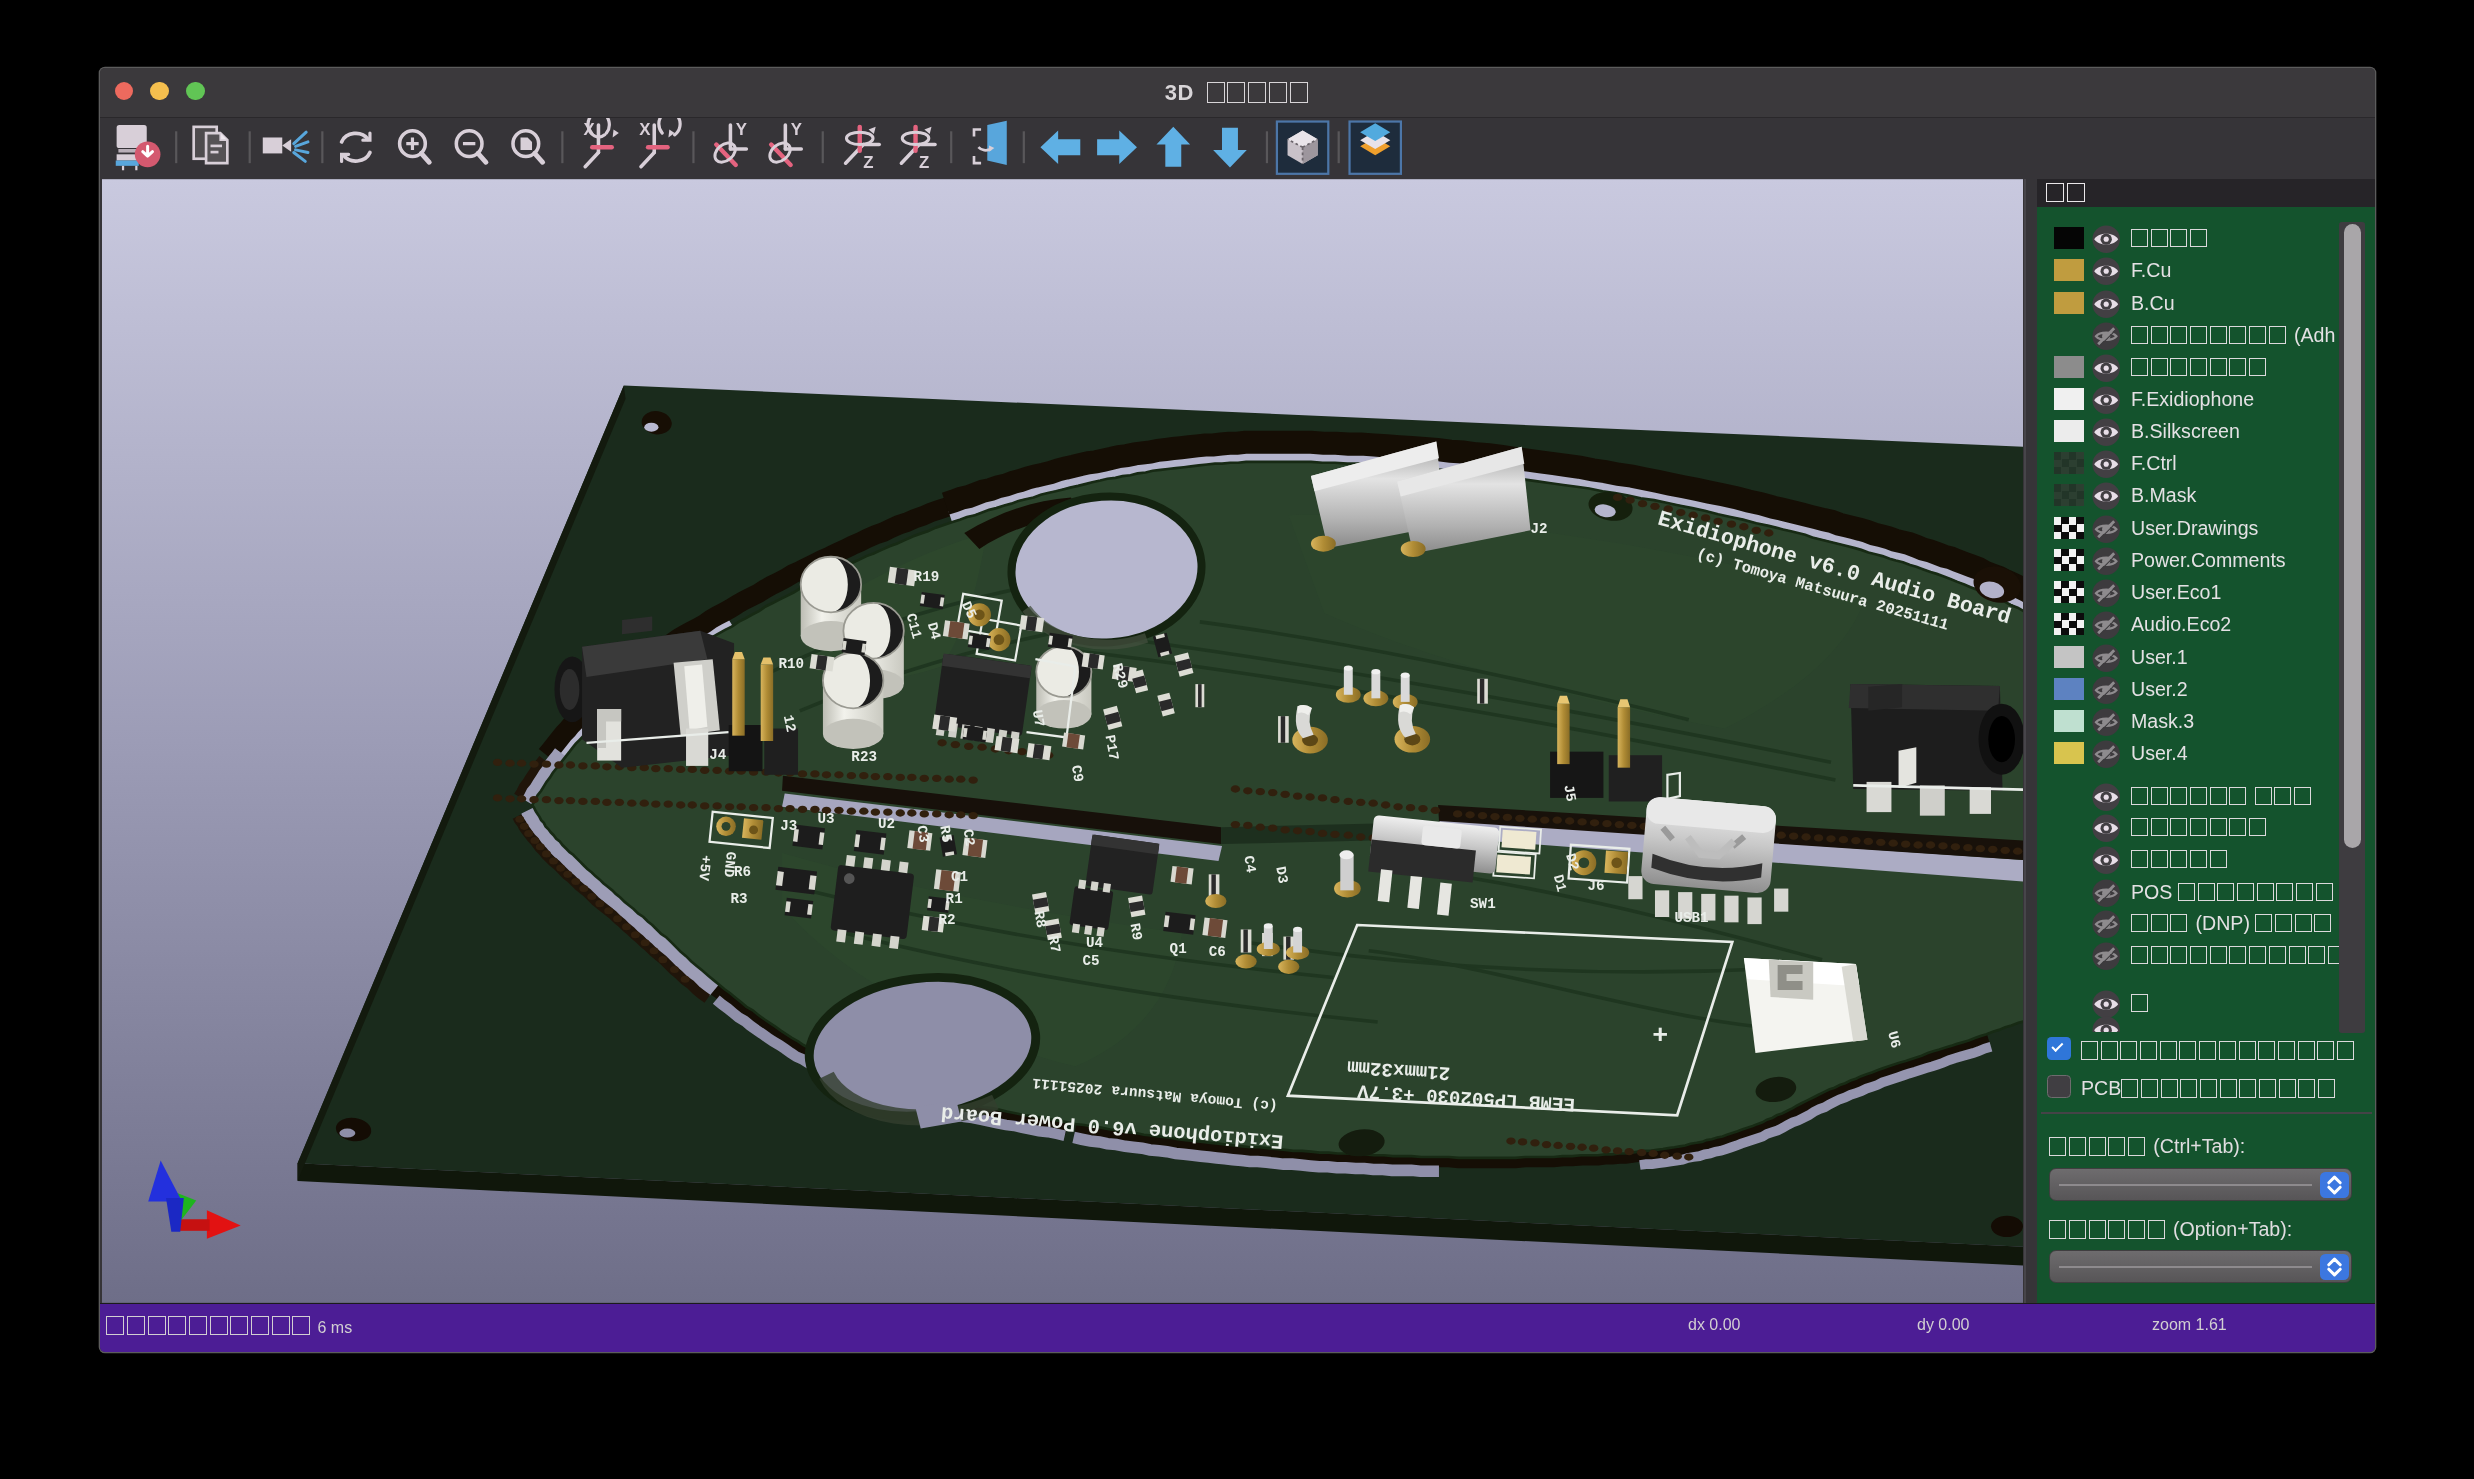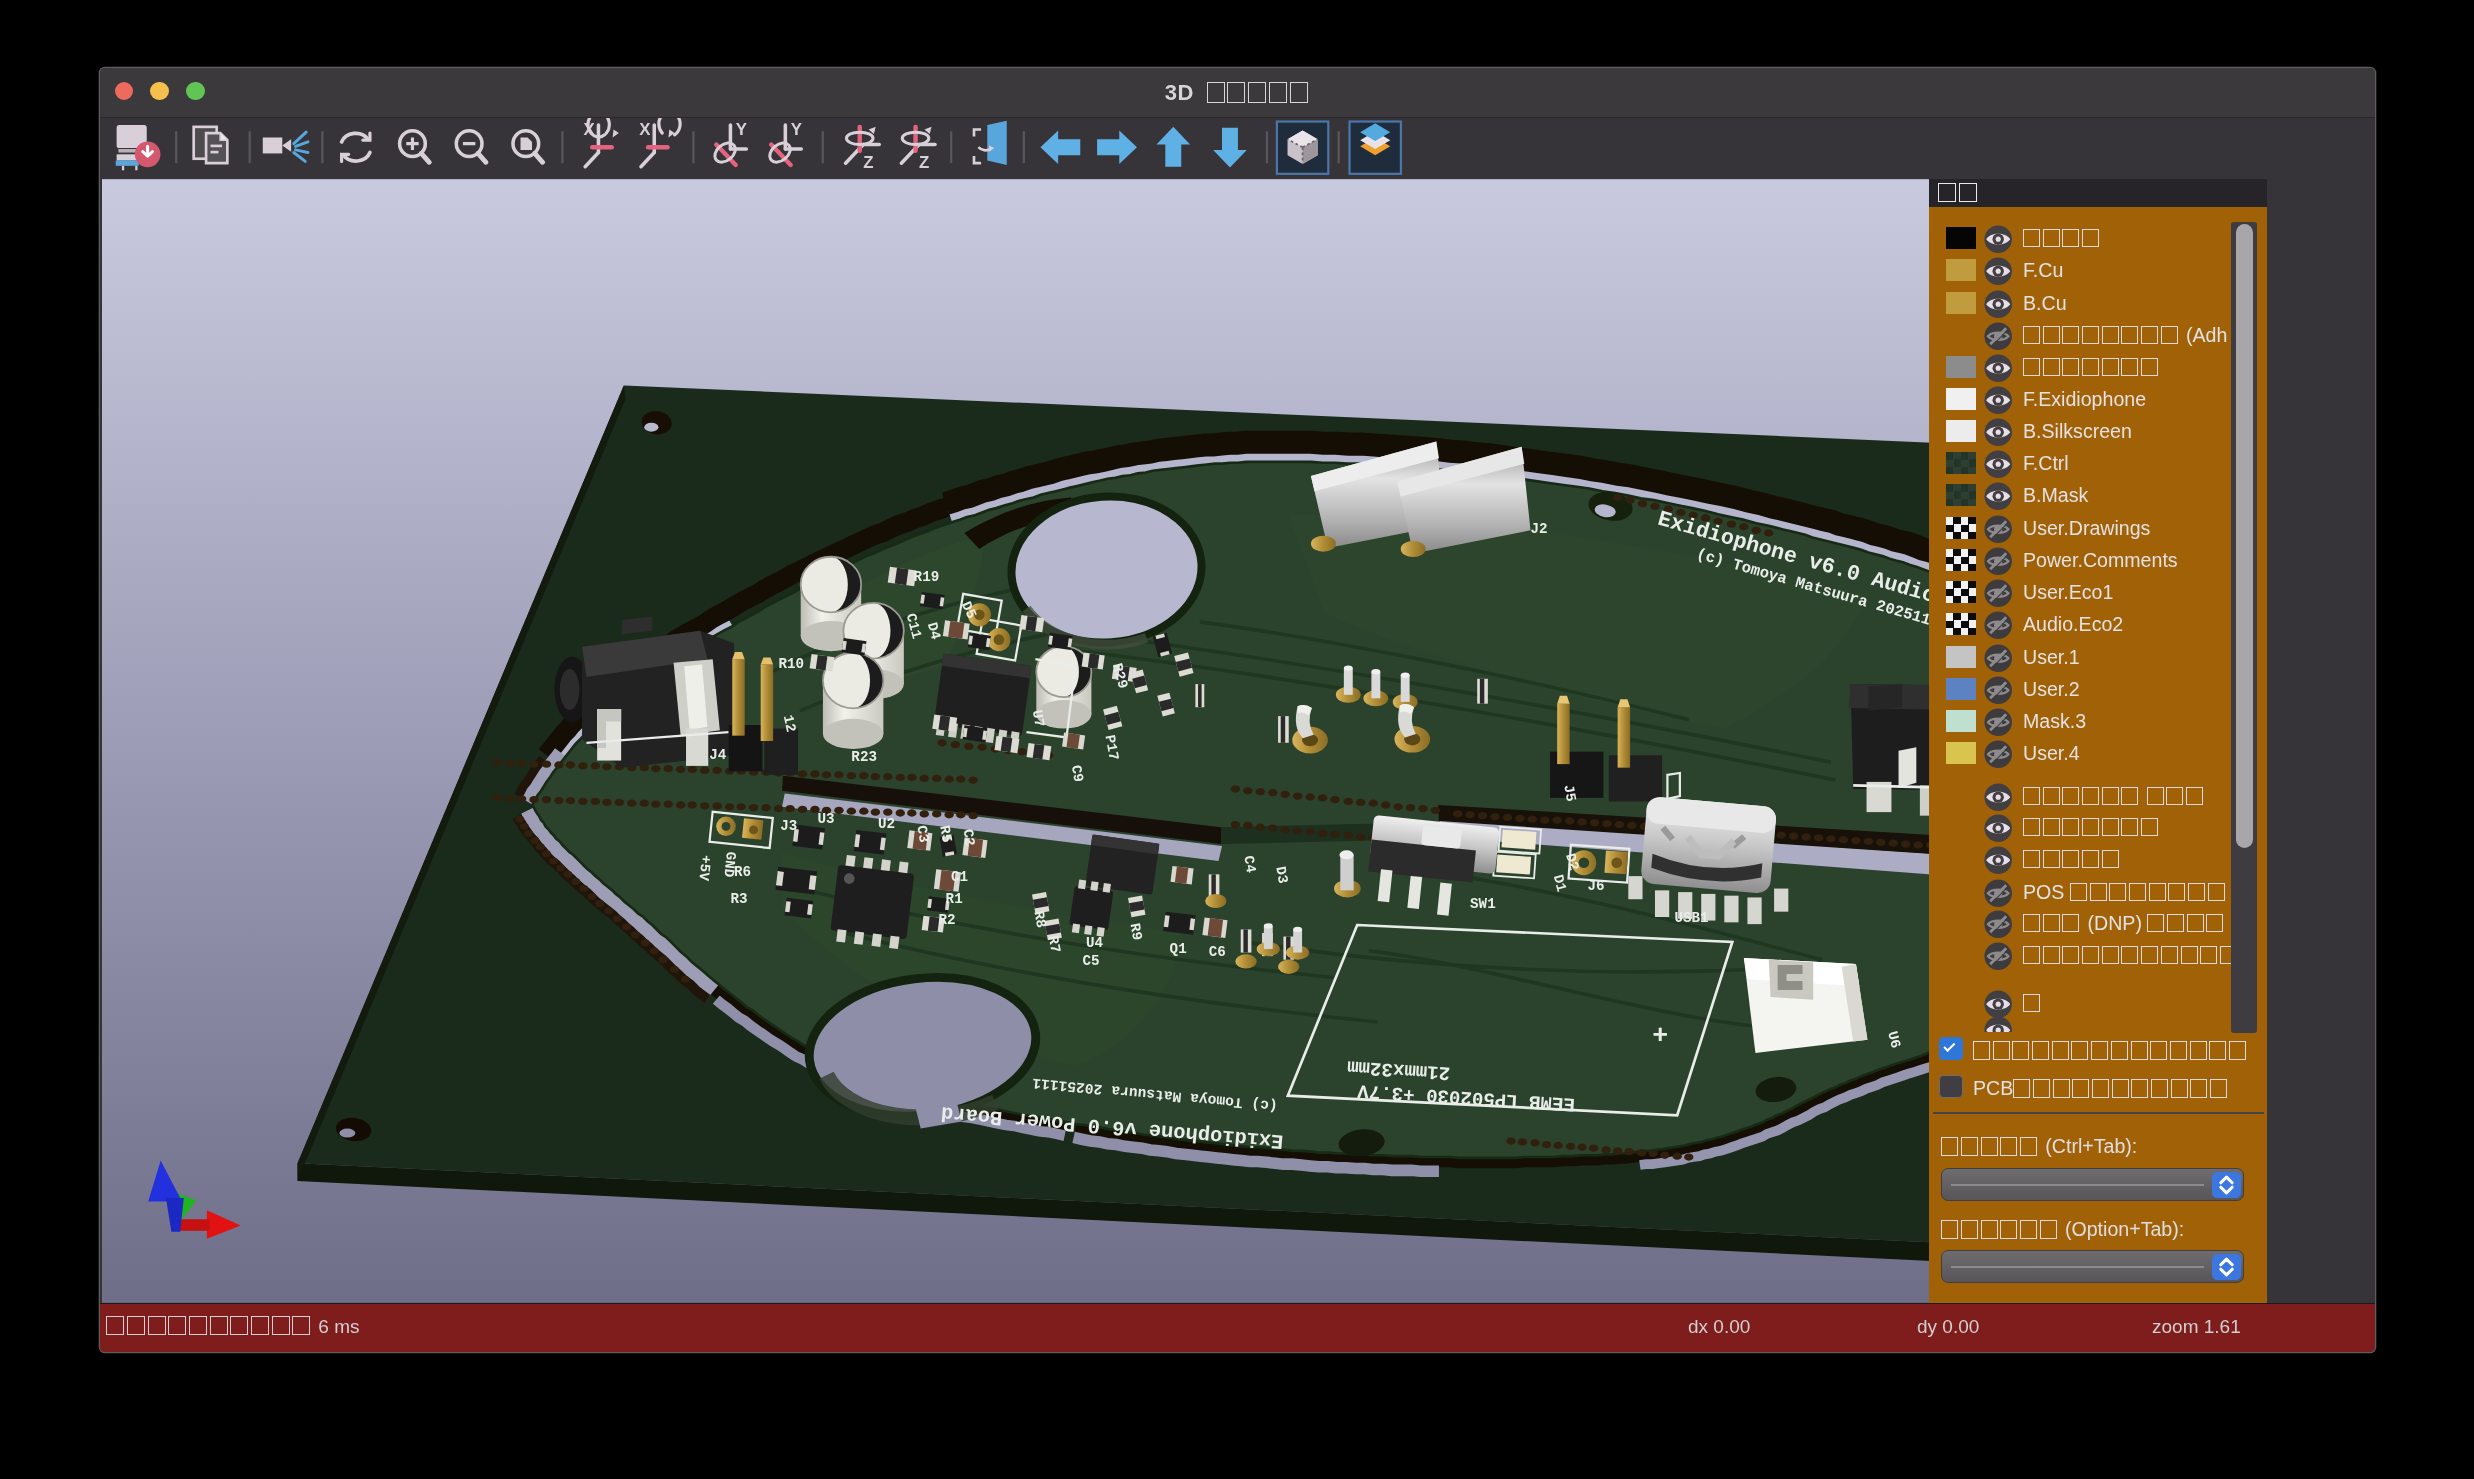--- a/index.html
+++ b/index.html
@@ -1,21 +1,21 @@
 <!DOCTYPE html>
 <html style="font-size:14.2px"><head><meta charset="utf-8"><style>
 *{margin:0;padding:0;box-sizing:border-box}
 html,body{width:2475px;height:1479px;background:#000;overflow:hidden;font-family:"Liberation Sans",sans-serif;}
 .abs{position:absolute}
 #win{position:absolute;left:100px;top:68px;width:2275px;height:1284px;background:#363438;border-radius:5px;box-shadow:0 0 0 1.3px #5c5c5c;overflow:hidden}
 #titlebar{position:absolute;left:0;top:0;width:100%;height:50px;background:#3b393c;border-bottom:0.9px solid #2a282b}
 .tl{position:absolute;top:13.8px;width:18.7px;height:18.7px;border-radius:50%}
 #title{position:absolute;top:0;left:0;width:100%;height:50px;line-height:50px;text-align:center;color:#d8d5d8;font-size:22px;font-weight:700;letter-spacing:0.4px}
-#statusbar{position:absolute;left:0;top:1235px;width:100%;height:50px;background:#7f1d1d;border-top:0.9px solid #1b1b1b;color:#d2cfd2;font-size:19px}
-#panel{position:absolute;left:1829px;top:111px;width:338px;height:1124px;background:#a16207}
+#statusbar{position:absolute;left:0;top:1235px;width:100%;height:50px;background:#4c1d95;border-top:0.9px solid #1b1b1b;color:#d2cfd2;font-size:16px}
+#panel{position:absolute;left:1937px;top:111px;width:338px;height:1124px;background:#14532d}
 .row{position:absolute;left:0;height:32px;width:100%;color:#e4e1e4;font-size:19.6px}
 .sw{position:absolute;left:17px;top:4.4px;width:30px;height:22px}
 .lbl{position:absolute;left:94px;top:3.6px;white-space:nowrap}
 .eyespot{position:absolute;left:55px;top:1.8px}
 .cb{position:absolute;left:9.8px;width:24px;height:23px;border-radius:4.4px}
 .cblbl{position:absolute;left:44px;color:#e2dfe2;font-size:19.6px;white-space:nowrap}
 .combo{position:absolute;left:12.4px;width:303px;height:33px;border-radius:7.1px;background:linear-gradient(#74727400,#00000000),linear-gradient(#6e6c6e,#575557);border:0.9px solid #403e40}
 .combo:after{content:"";position:absolute;left:9px;right:39px;top:15px;height:1.8px;background:#8d8a8d}
 .step{position:absolute;right:2.7px;top:2.7px;width:29px;height:26px;border-radius:5.3px;background:#3c77e0}
 </style></head><body>

